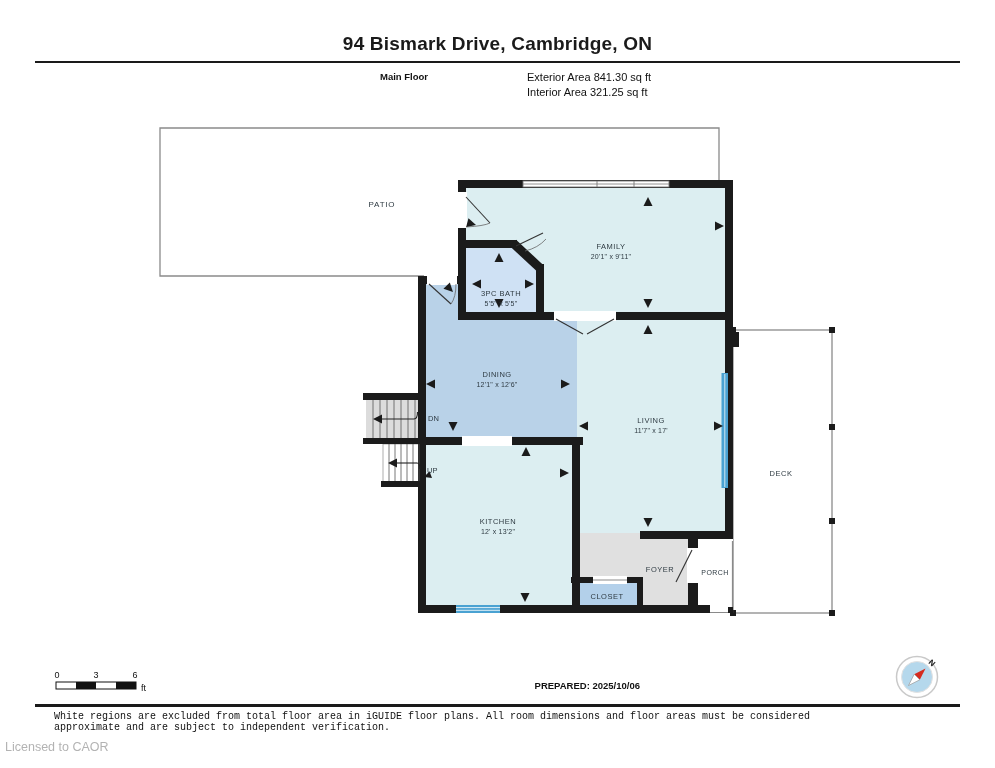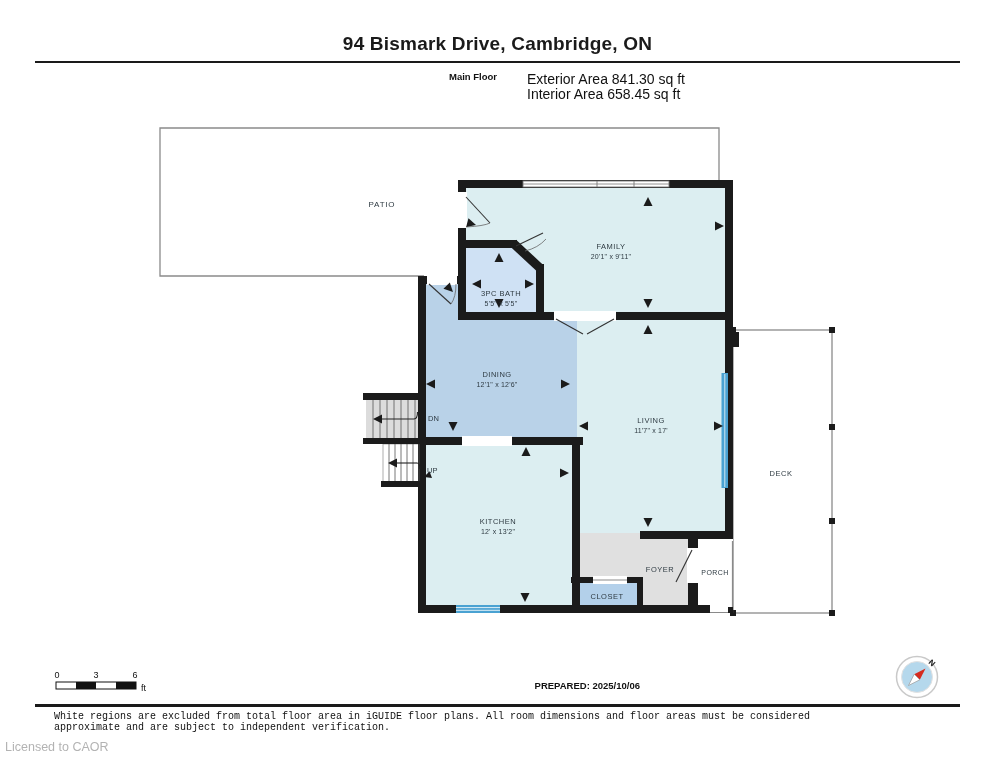--- a/index.html
+++ b/index.html
@@ -8,22 +8,22 @@
     font-family:"Liberation Sans", sans-serif;color:#111;overflow:hidden;
   }
   .abs{position:absolute;}
   .page-title{
     top:33px;left:0;width:995px;text-align:center;
     font-size:19px;font-weight:bold;letter-spacing:.2px;color:#1a1a1a;
   }
   .rule{background:#1a1a1a;left:35px;width:925px;}
   .rule.top{top:61px;height:2px;}
   .rule.bottom{top:704px;height:3px;}
-  .floor-label{top:71px;left:380px;width:117px;text-align:right;font-size:9.5px;font-weight:bold;color:#111;}
-  .area-line{left:507px;font-size:14px;color:#111;padding-left:20px;}
+  .floor-label{top:71px;left:380px;width:117px;font-size:9.5px;font-weight:bold;color:#111;}
+  .area-line{left:507px;font-size:11px;color:#111;padding-left:20px;}
   .area-line.ext{top:71px;}
   .area-line.int{top:86px;}
   .prepared{top:680px;left:380px;width:260px;text-align:right;font-size:9.5px;font-weight:600;color:#111;}
   .disclaimer{top:711px;left:54px;width:780px;font-size:10px;color:#111;font-family:Liberation Mono, monospace;}
   .license{top:740px;left:5px;font-size:12.5px;color:#b3b3b3;}
   svg.plan{position:absolute;top:0;left:0;}
   svg text{font-family:"Liberation Sans", sans-serif;fill:#2e3a42;}
   .room-name{font-size:7.5px;letter-spacing:.5px;text-anchor:middle;}
   .room-dims{font-size:7px;letter-spacing:.2px;text-anchor:middle;}
   .patio-name{font-size:8px;letter-spacing:.8px;text-anchor:middle;}
@@ -33,21 +33,21 @@
   .scale-unit{font-size:9px;fill:#111;}
   .north{font-size:8px;font-weight:bold;fill:#222;}
 </style>
 </head>
 <body>
 
 <div class="abs page-title">94 Bismark Drive, Cambridge, ON</div>
 <div class="abs rule top"></div>
 <div class="abs floor-label">Main Floor</div>
 <div class="abs area-line ext">Exterior Area 841.30 sq ft</div>
-<div class="abs area-line int">Interior Area 658.45 sq ft</div>
+<div class="abs area-line int">Interior Area 321.25 sq ft</div>
 
 <svg class="plan" width="995" height="768" viewBox="0 0 995 768">
   <defs>
     <path id="arr" d="M0,0 L-9,4.5 L-9,-4.5 Z"></path>
   </defs>
 
   <g>
     <path d="M424,276 H160 V128 H719 V181" fill="none" stroke="#8a8a8a" stroke-width="1.3"></path>
   </g>
 

